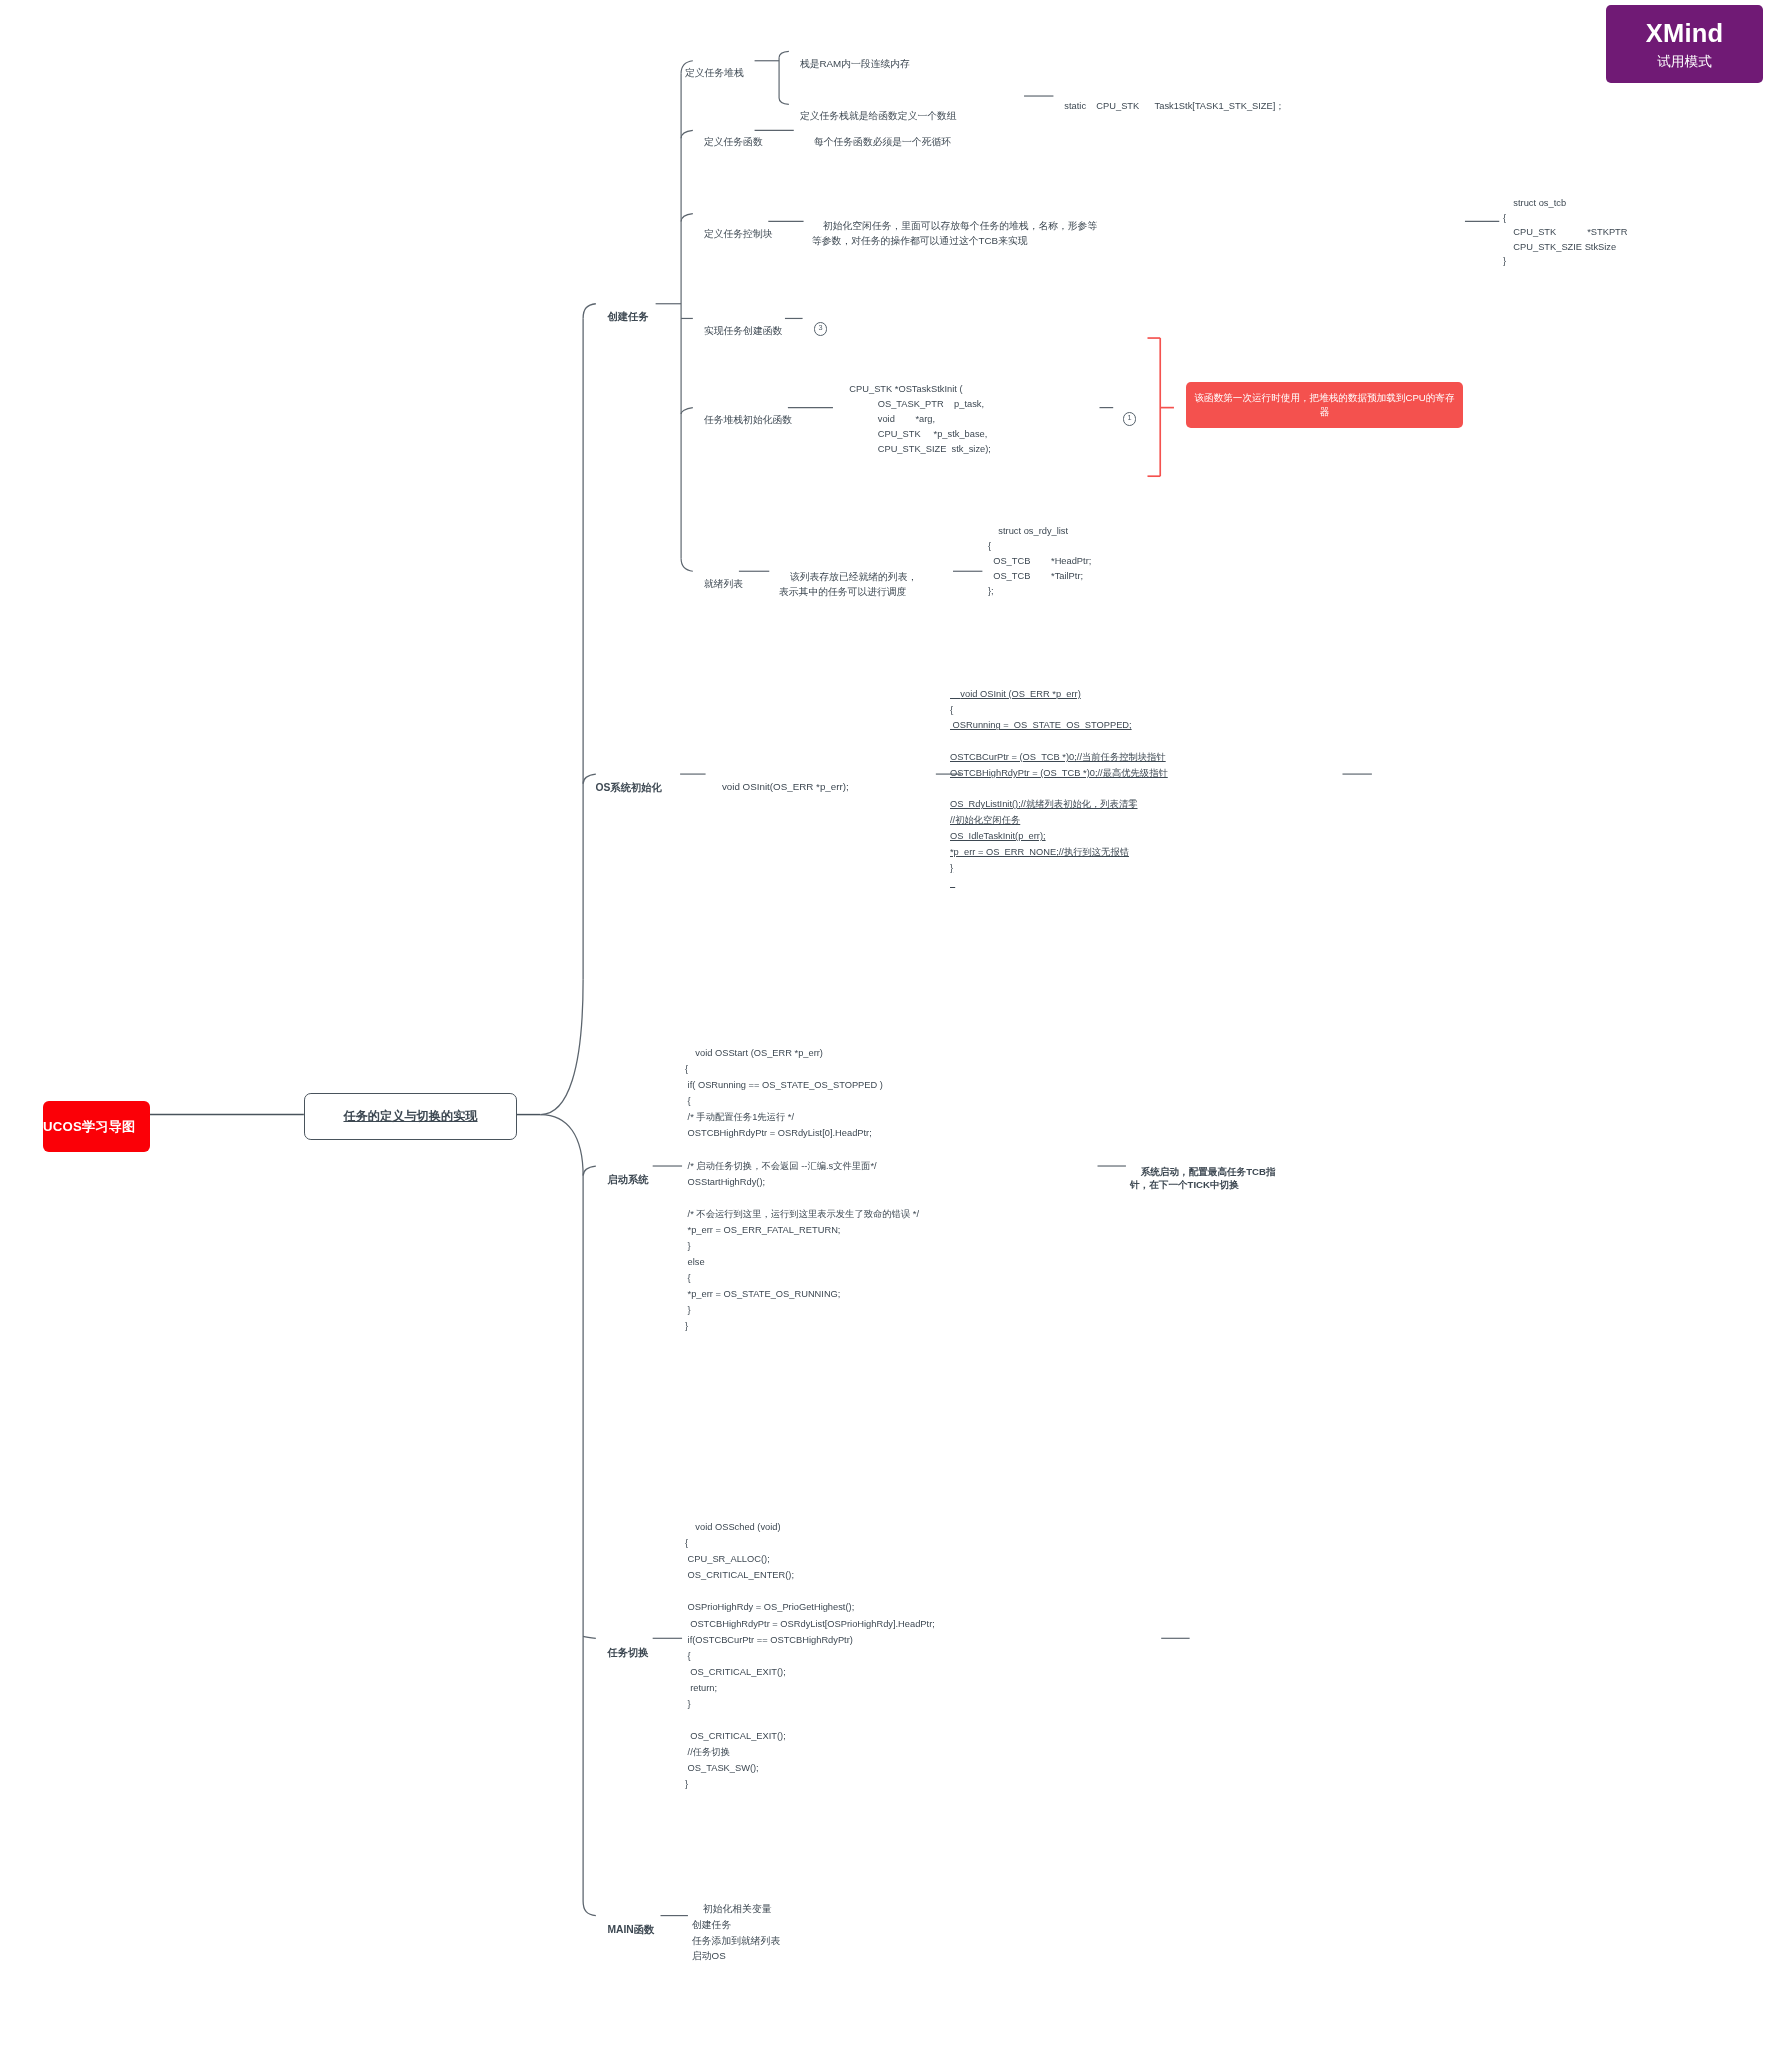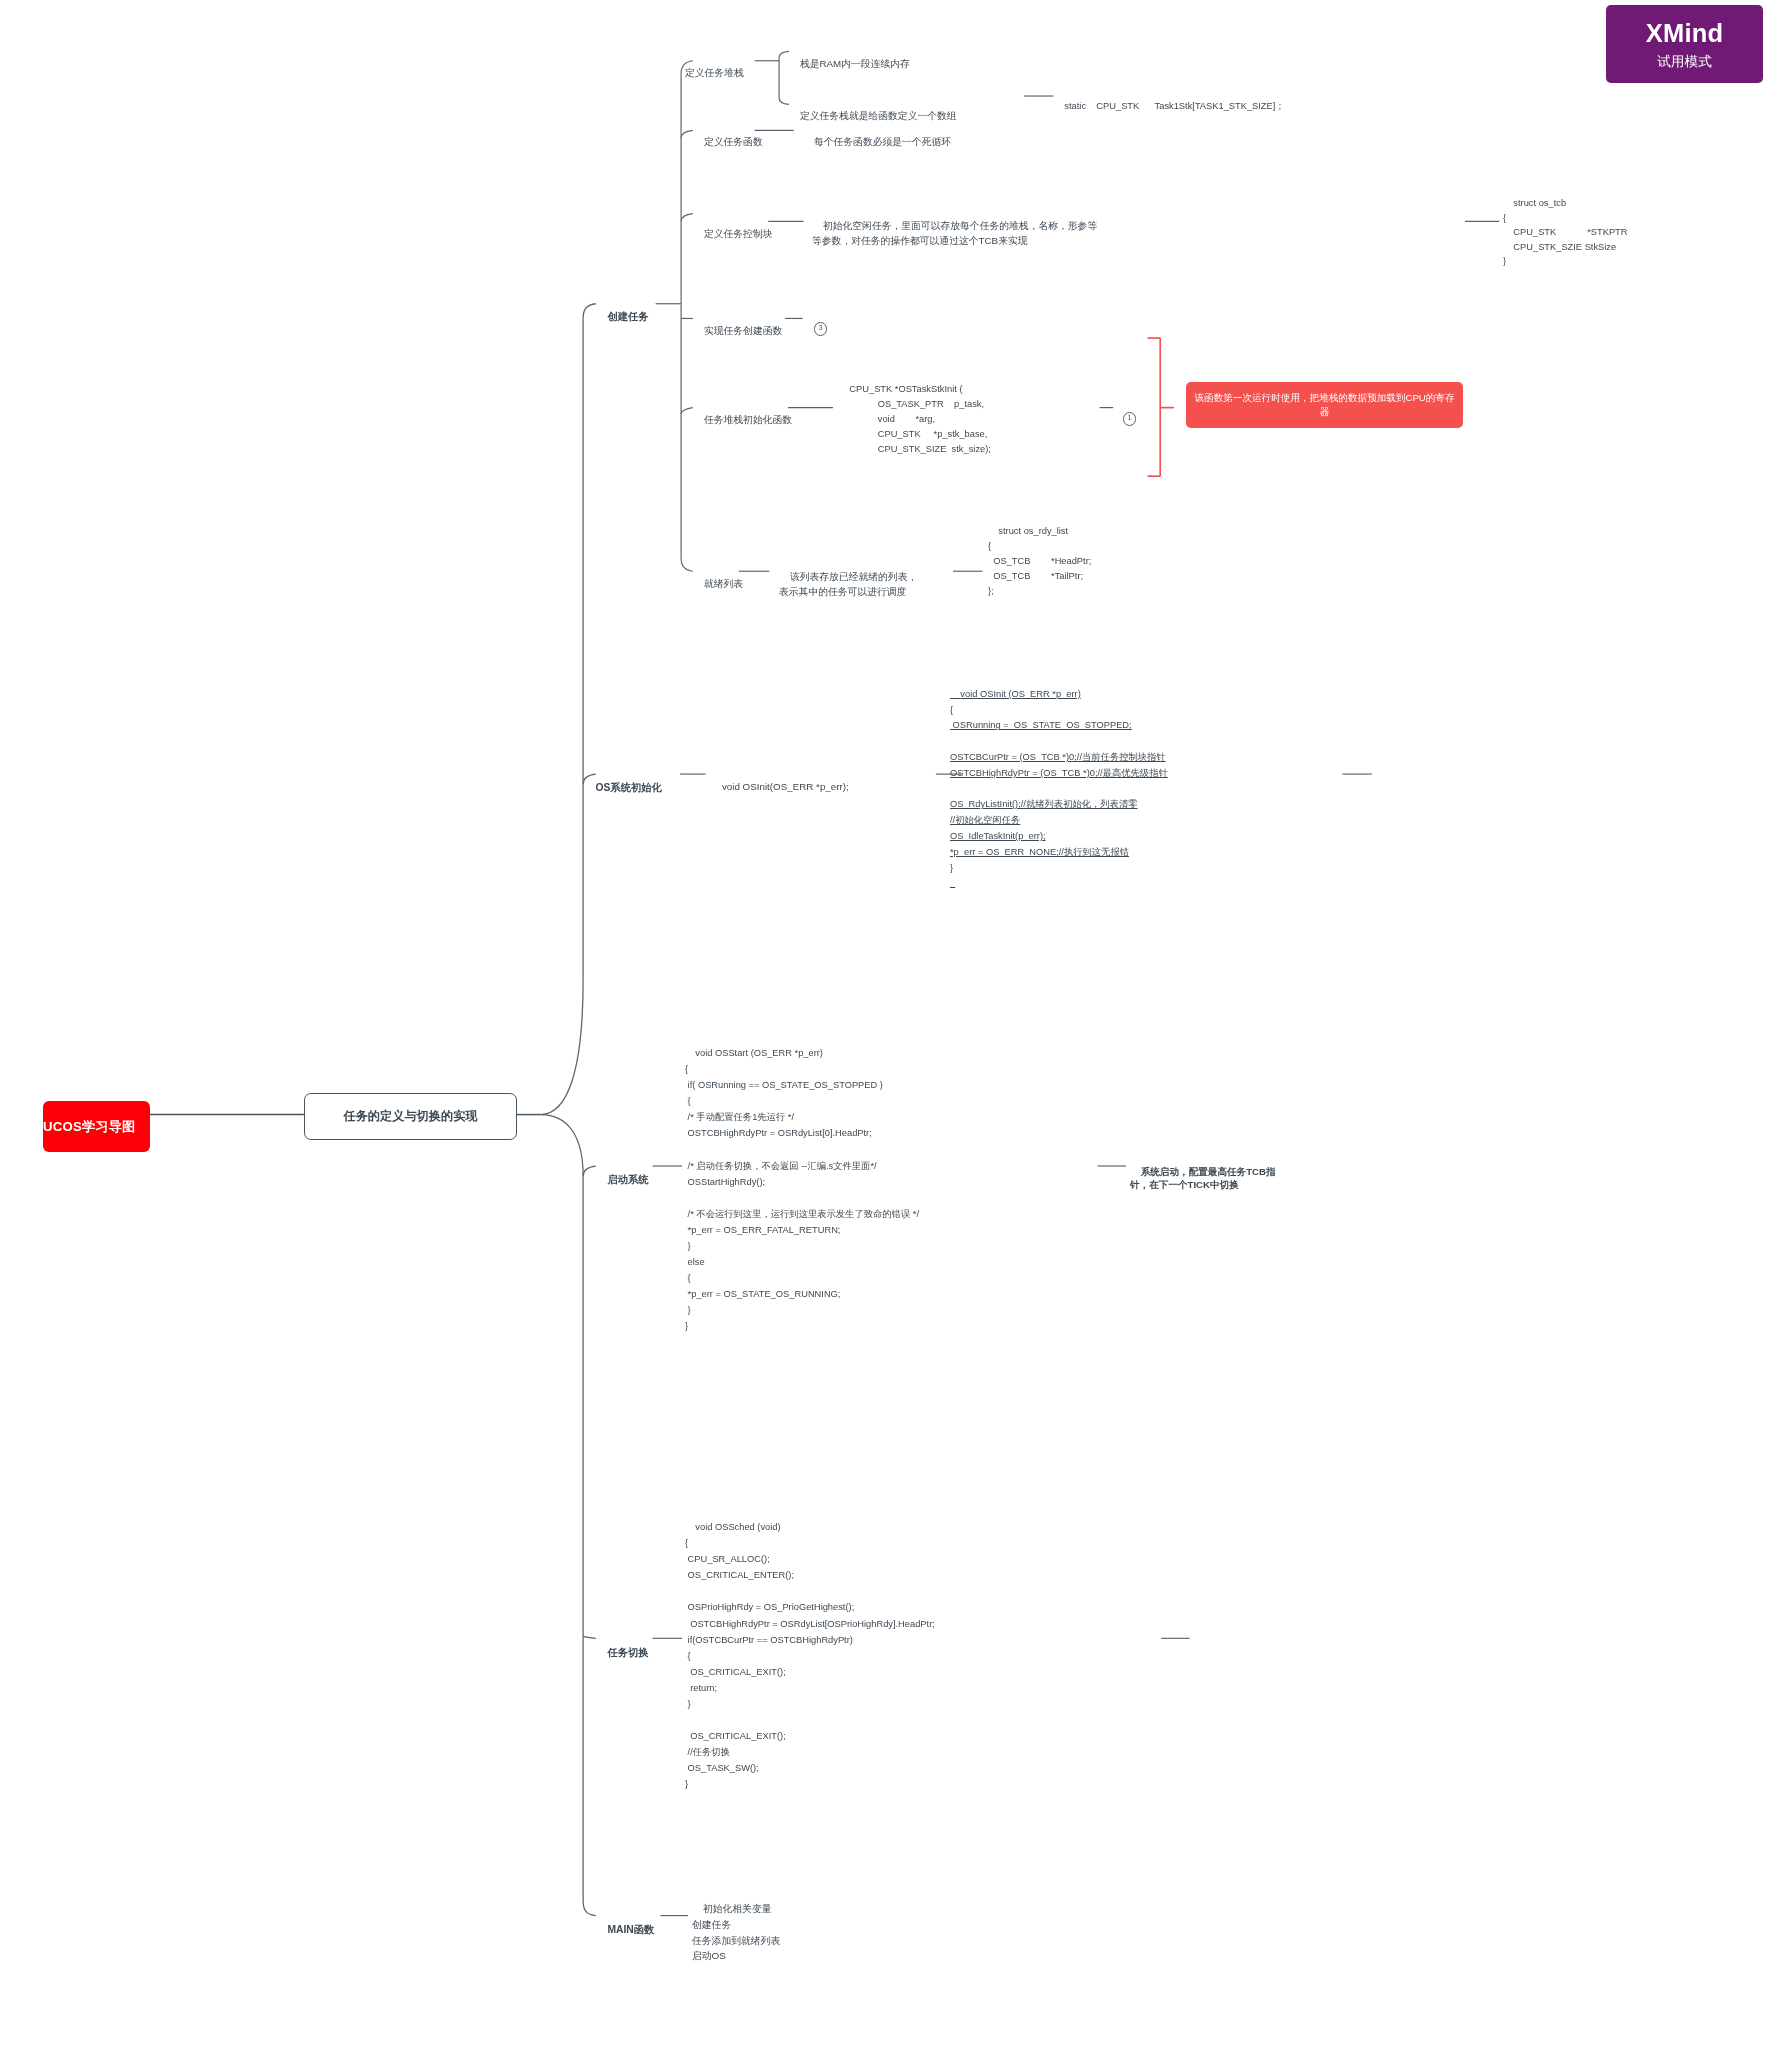--- a/index.html
+++ b/index.html
@@ -20,21 +20,21 @@
     left:43px; top:1095px; width:107px; height:51px;
     background:#FB0007; border-radius:5.9px;
     display:flex; align-items:center; justify-content:flex-start;
     color:#ffffff; font-size:13.2px; font-weight:700; letter-spacing:0.2px;margin-top:6px;
   }
   
   #main-topic {
     left:304px; top:1093px; width:211px; height:45px;
     background:#ffffff; border:1.5px solid #49535c; border-radius:6.9px;
     display:flex; align-items:center; justify-content:center;
-    color:#3d4852; font-size:12.2px; font-weight:700;
+    color:#3d4852; font-size:12.2px; font-weight:700;text-decoration:underline;
   }
 
   
   .branch-label { font-size:10.3px; font-weight:700; color:#3d4852; }
   .t20 { font-size:9.8px; }
   .code { font-size:9.3px; font-family:"Liberation Sans","DejaVu Sans",sans-serif; }
 
   
   #callout-stkinit {
     left:1174px; top:382px; width:277px;

